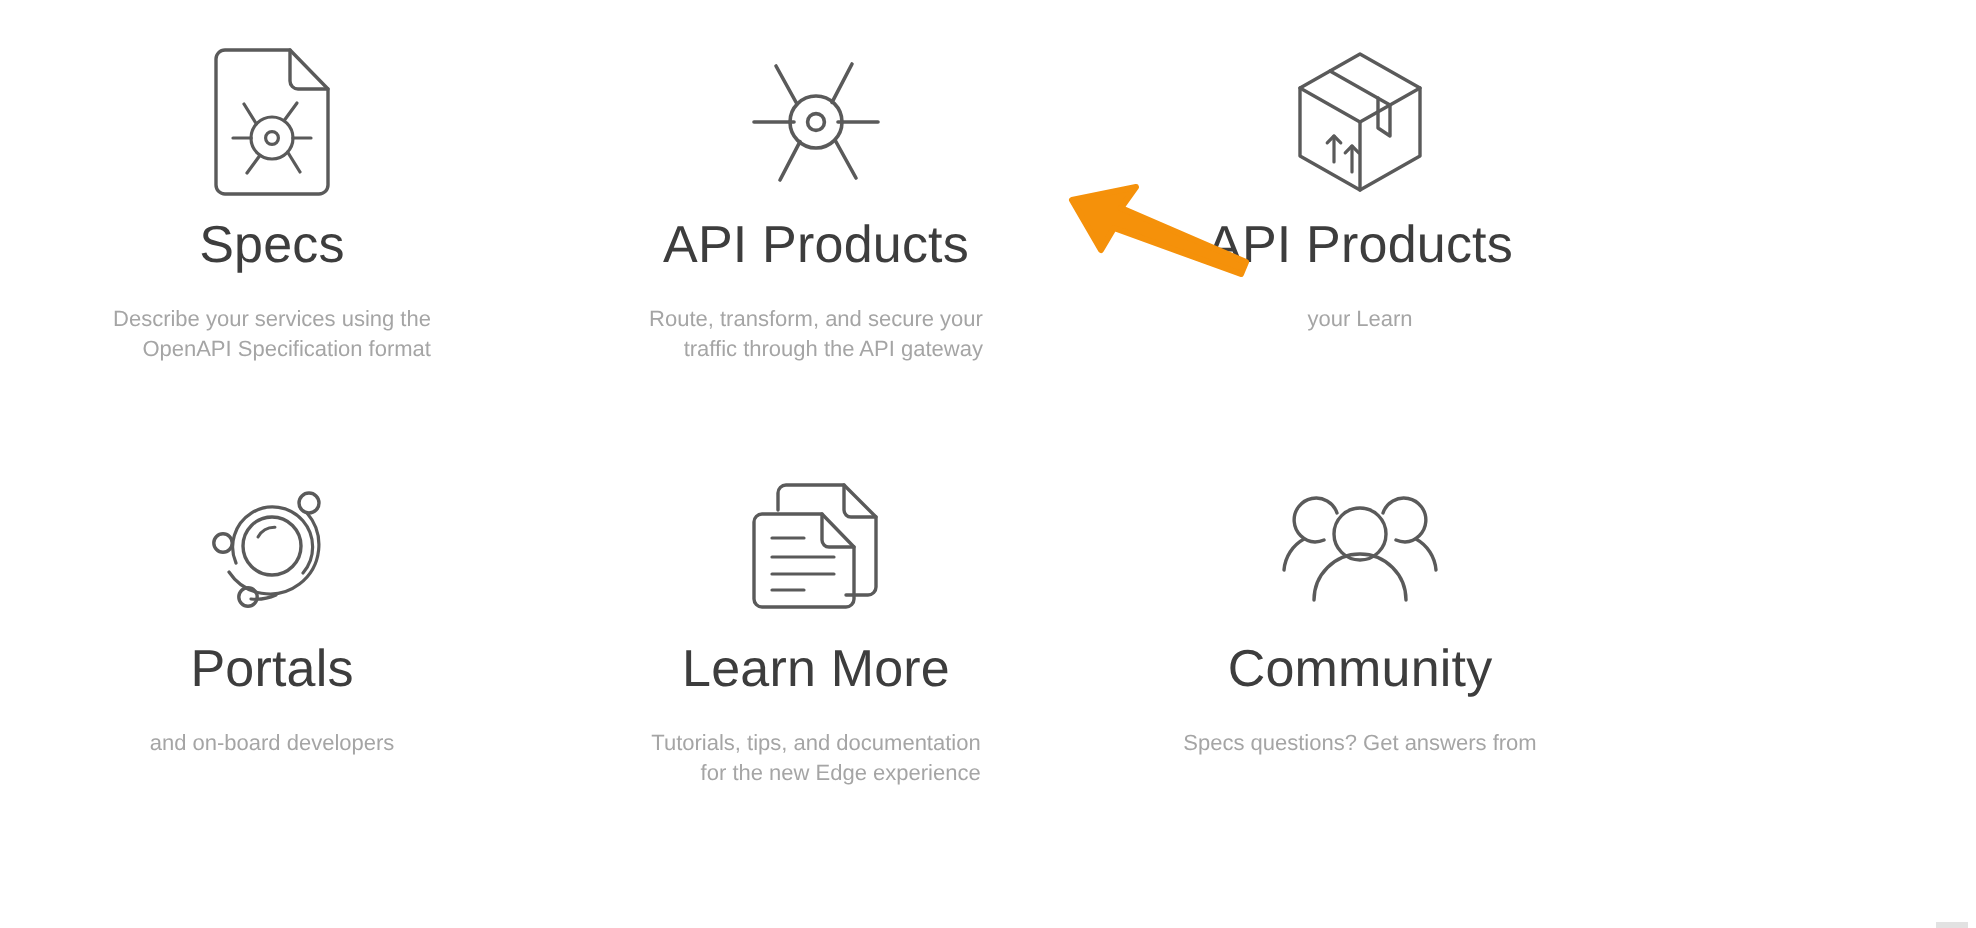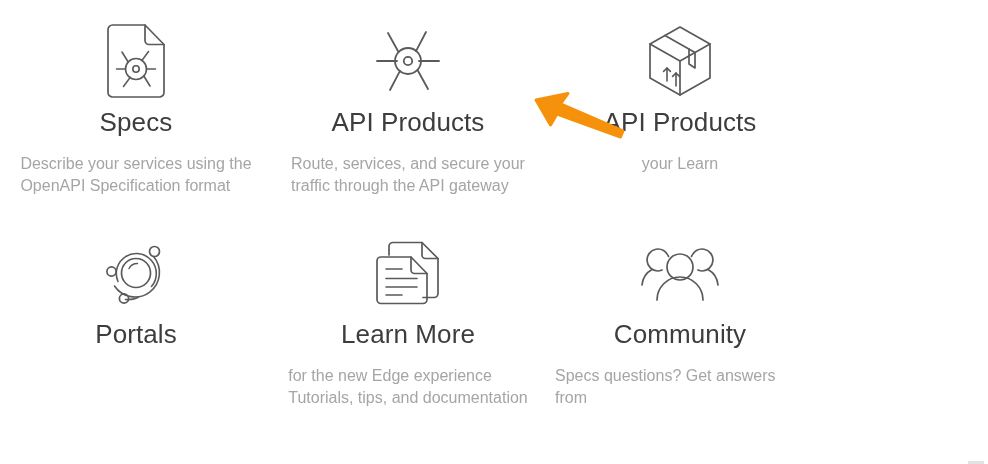--- a/index.html
+++ b/index.html
@@ -51,24 +51,24 @@
   .card-title {
     font-size: 26px;
     font-weight: 400;
     color: #3d3d3d;
     line-height: 1.1;
     letter-spacing: 0.1px;
     margin: 0 0 16px 0;
     text-align: center;
   }
   .card-desc {
-    font-size: 16px;
+    font-size: 11px;
     color: #a5a5a5;
     line-height: 1.42;
-    text-align: left;
+    text-align: right;
     max-width: 250px;
     margin: 0;
   }
   .card-desc span {
     display: block;
   }
 
   
   #pointer-arrow {
     position: absolute;
@@ -128,21 +128,21 @@
           <path d="M28.5 26 L18 7"></path>
           <path d="M27 35 L7 35"></path>
           <path d="M47.5 44 L58 63"></path>
           <path d="M49 35 L69 35"></path>
           <path d="M46 25.2 L56 6"></path>
           <path d="M30 44.8 L20 64"></path>
         </svg>
       </div>
       <div class="card-title">API Products</div>
       <div class="card-desc">
-        <span>Route, services, and secure your</span>
+        <span>Route, transform, and secure your</span>
         <span>traffic through the API gateway</span>
       </div>
     </div>
 
     <div class="card">
       <div class="card-icon">
         <svg width="68" height="72" viewBox="0 0 68 72" fill="none" stroke="#5a5a5a" stroke-width="1.7" stroke-linecap="round" stroke-linejoin="round">
           <path d="M34 2 L64 19 V53 L34 70 L4 53 V19 Z"></path>
           <path d="M4 19 L34 36 L64 19"></path>
           <path d="M34 36 V70"></path>
@@ -170,42 +170,43 @@
           <path d="M17 43.5 A20 20 0 1 1 50.5 48.5" stroke-width="1.6"></path>
           <path d="M52.5 18.5 A24.5 24.5 0 1 1 13.5 48" stroke-width="1.6"></path>
           <path d="M24.5 61.5 A24.5 24.5 0 0 0 37 59.5" stroke-width="1.6"></path>
           <circle cx="53.5" cy="13.5" r="5"></circle>
           <circle cx="10.5" cy="33.5" r="4.6"></circle>
           <circle cx="23" cy="60.5" r="4.6"></circle>
         </svg>
       </div>
       <div class="card-title">Portals</div>
       <div class="card-desc">
+        <span>and on-board developers</span>
       </div>
     </div>
 
     <div class="card">
       <div class="card-icon">
         <svg width="70" height="72" viewBox="0 0 70 72" fill="none" stroke="#5a5a5a" stroke-width="1.7" stroke-linecap="round" stroke-linejoin="round">
           <path d="M16 18 V9.5 A4 4 0 0 1 20 5.5 H49 L65 21.5 V56.5 A4 4 0 0 1 61 60.5 H50"></path>
           <path d="M49 5.5 V18 A3.5 3.5 0 0 0 52.5 21.5 H65"></path>
           <path d="M4 24 A4 4 0 0 1 8 20 H38 L54 36.5 V62.5 A4 4 0 0 1 50 66.5 H8 A4 4 0 0 1 4 62.5 Z"></path>
           <path d="M38 20 V33 A3.5 3.5 0 0 0 41.5 36.5 H54"></path>
           <g stroke-width="1.6">
             <path d="M13 32 H29"></path>
             <path d="M13 41.5 H44"></path>
             <path d="M13 50 H44"></path>
             <path d="M13 58 H29"></path>
           </g>
         </svg>
       </div>
       <div class="card-title">Learn More</div>
       <div class="card-desc">
+        <span>Tutorials, tips, and documentation</span>
         <span>for the new Edge experience</span>
-        <span>Tutorials, tips, and documentation</span>
       </div>
     </div>
 
     <div class="card">
       <div class="card-icon">
         <svg width="82" height="58" viewBox="0 0 82 58" fill="none" stroke="#5a5a5a" stroke-width="1.7" stroke-linecap="round" stroke-linejoin="round">
           <circle cx="41" cy="23" r="13"></circle>
           <path d="M18 56 A23 23 0 0 1 64 56"></path>
           <path d="M29.5 12.5 A11 11 0 1 0 18.5 27 A11 11 0 0 0 23 26"></path>
           <path d="M3 41 A19.5 19.5 0 0 1 13 25.5"></path>

